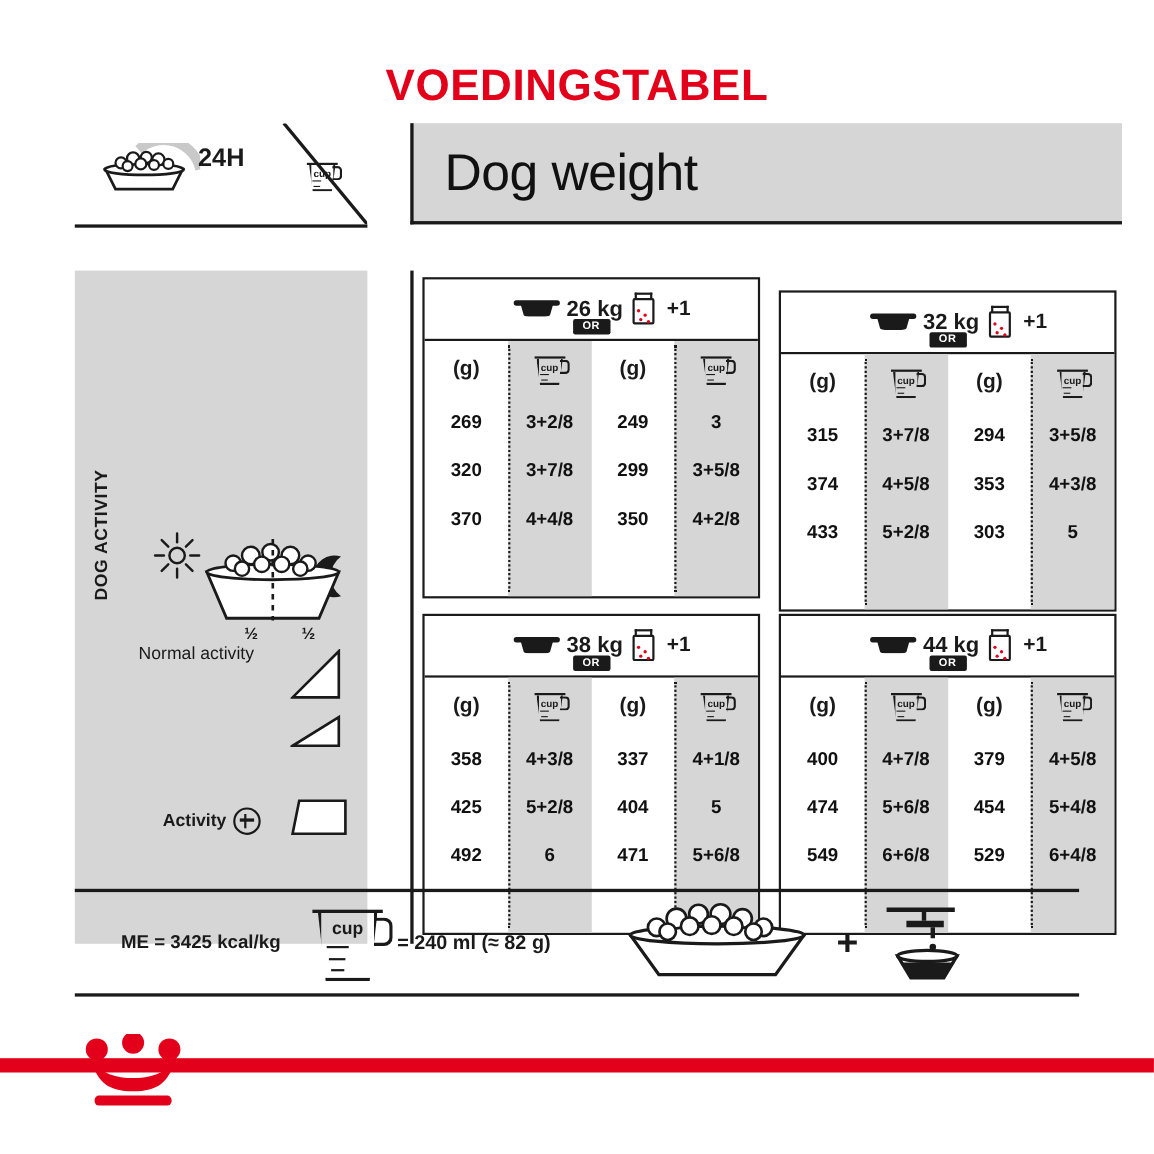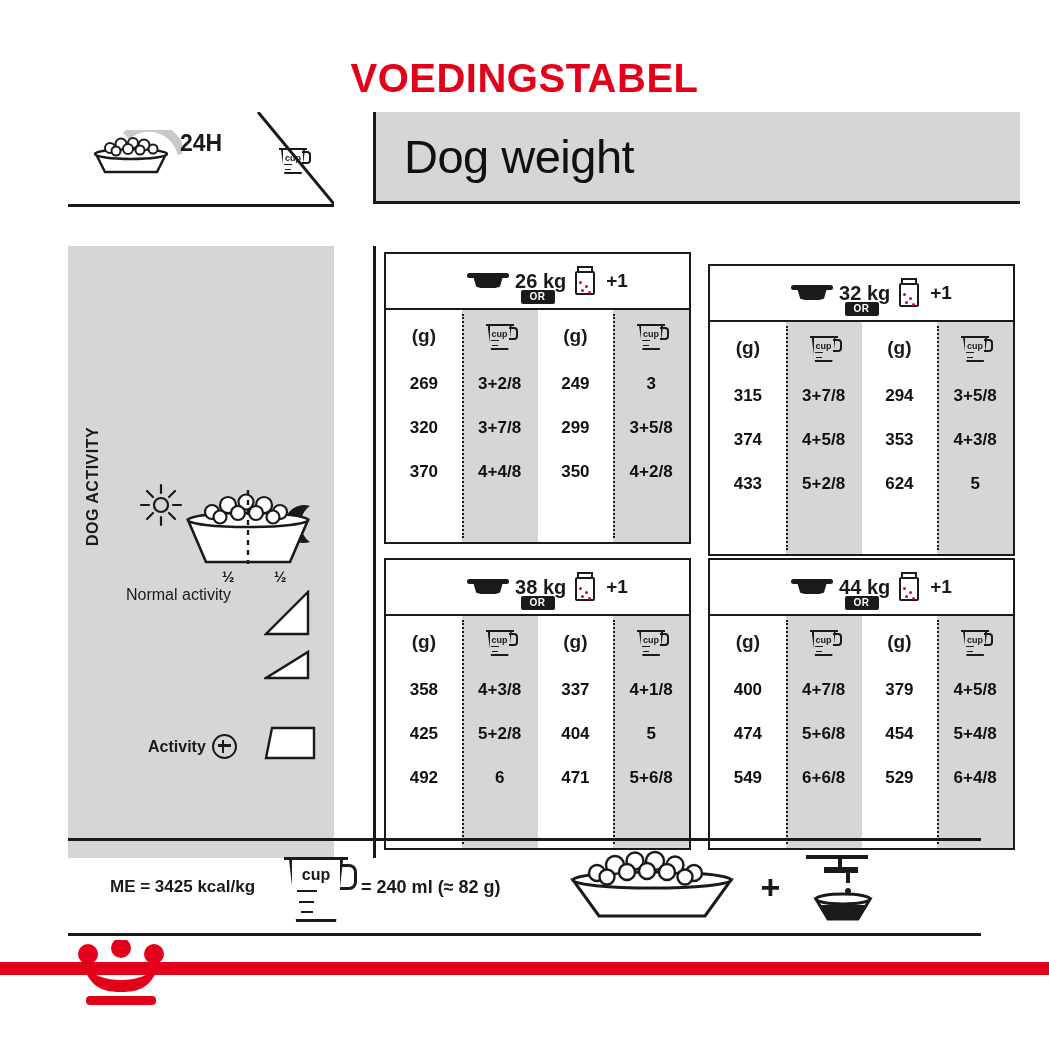--- a/index.html
+++ b/index.html
@@ -318,21 +318,21 @@
     font-size: 15px;
     font-weight: bold;
   }
   .half-left  { left: 154px; top: 322px; }
   .half-right { left: 206px; top: 322px; }
 
   
   .footer {
     position: absolute;
     left: 68px;
-    top: 838px;
+    top: 808px;
     width: 913px;
     height: 92px;
     border-top: 3px solid #1a1a1a;
     border-bottom: 3px solid #1a1a1a;
     display: flex;
     align-items: center;
   }
   .me-text {
     font-size: 17px;
     font-weight: bold;
@@ -652,21 +652,21 @@
                   </span>
               </div>
               <div class="cell">3+7/8</div>
               <div class="cell">4+5/8</div>
               <div class="cell">5+2/8</div>
             </div>
             <div class="col">
               <div class="colhead">(g)</div>
               <div class="cell">294</div>
               <div class="cell">353</div>
-              <div class="cell">624</div>
+              <div class="cell">303</div>
             </div>
             <div class="col shade dotted-l">
               <div class="colhead">
                 <span class="cup-ico">
                     <span class="rim"></span>
                     <span class="bowl"></span>
                     <span class="handle"></span>
                 <span class="lbl">cup</span>
                 <span class="tick t1"></span>
                     <span class="tick t2"></span>

